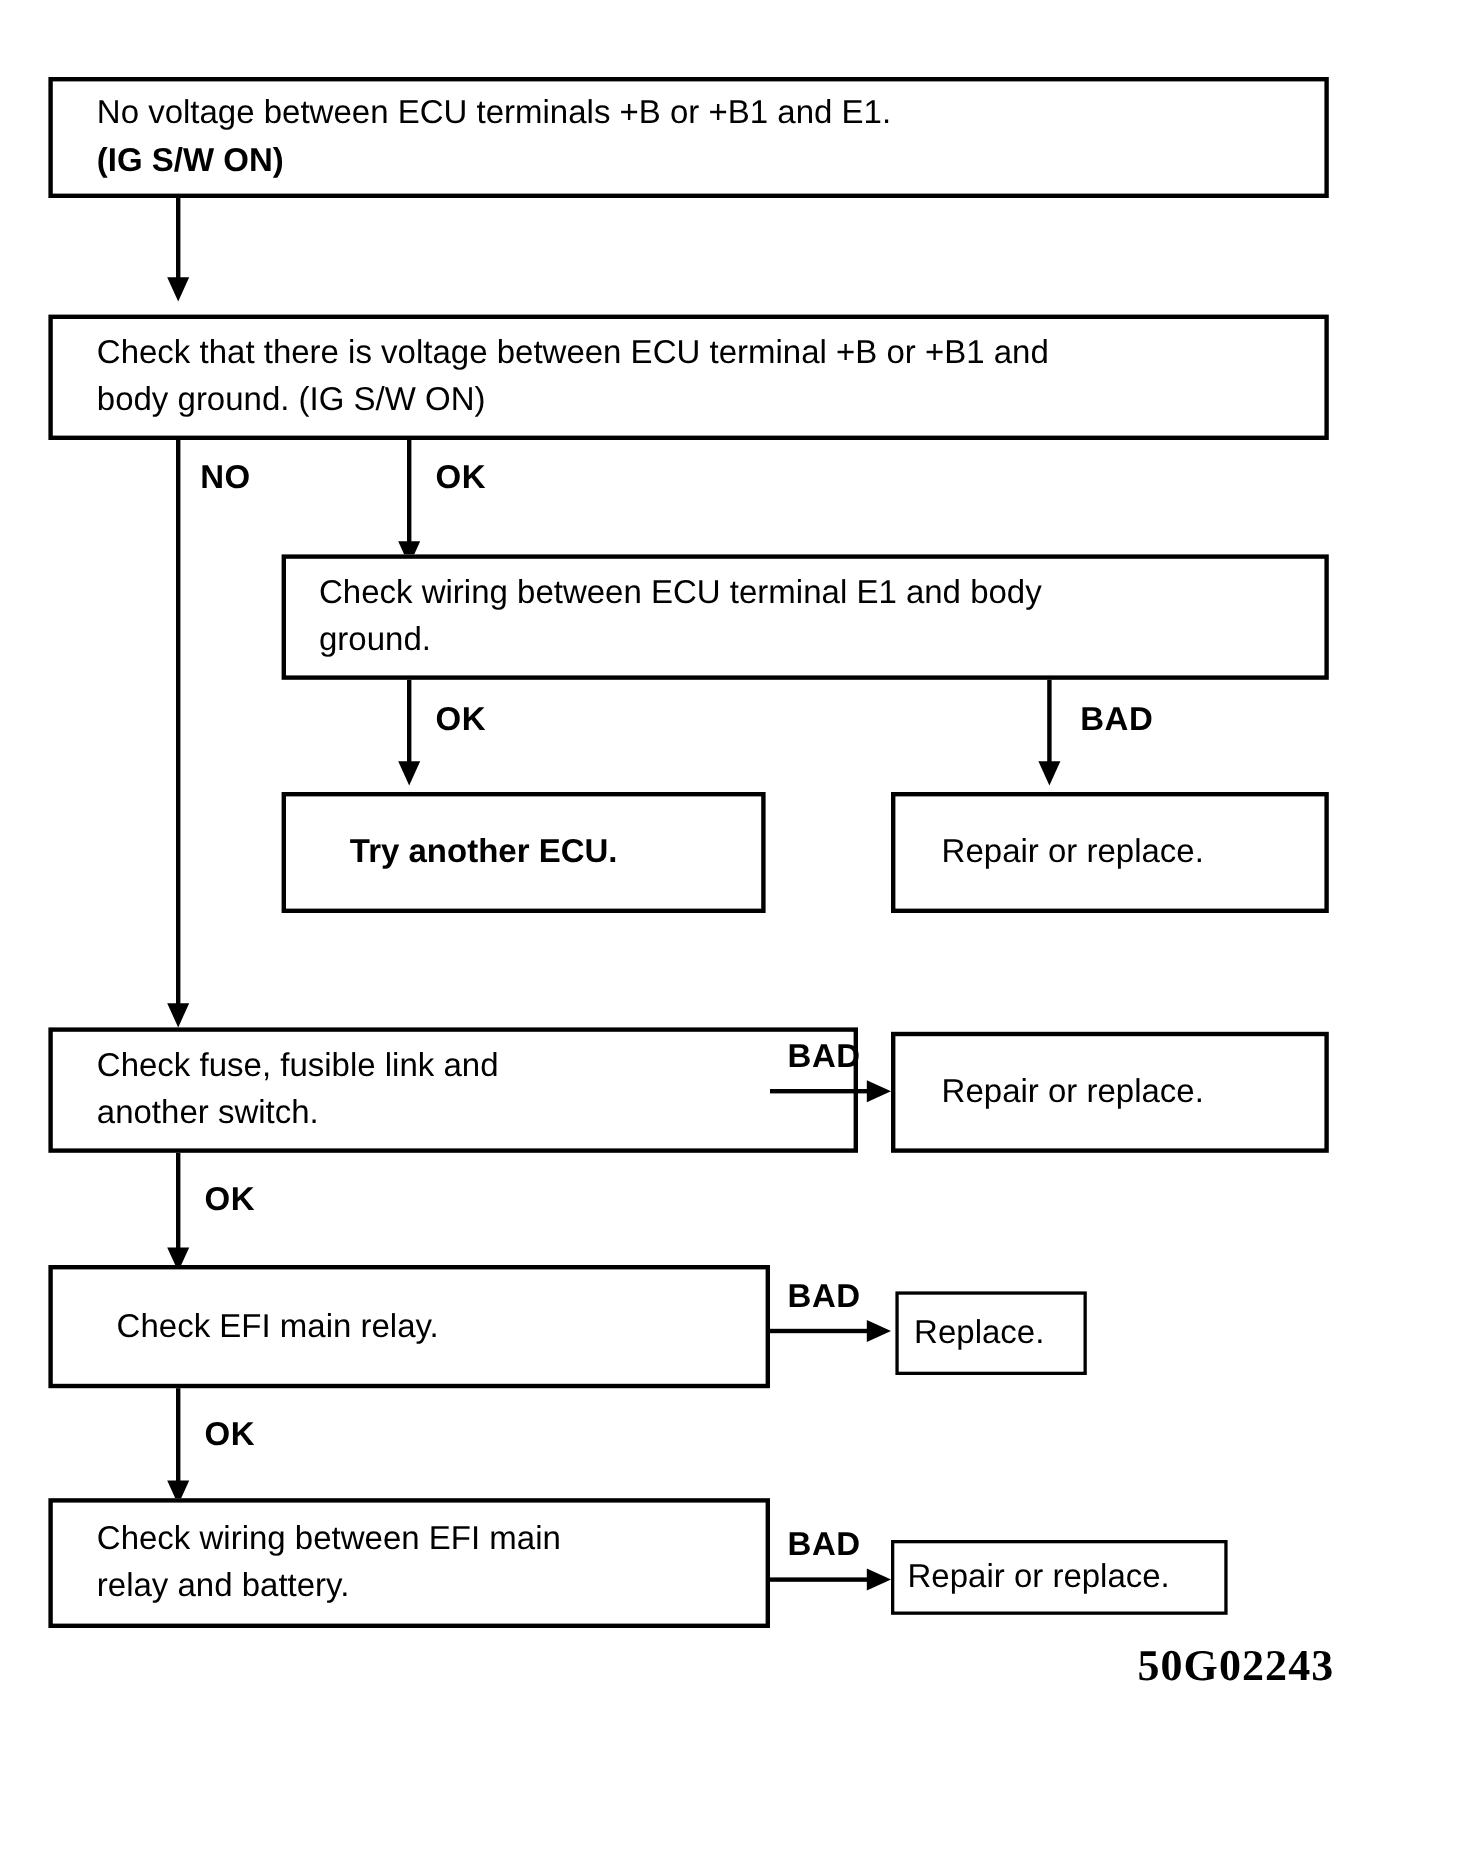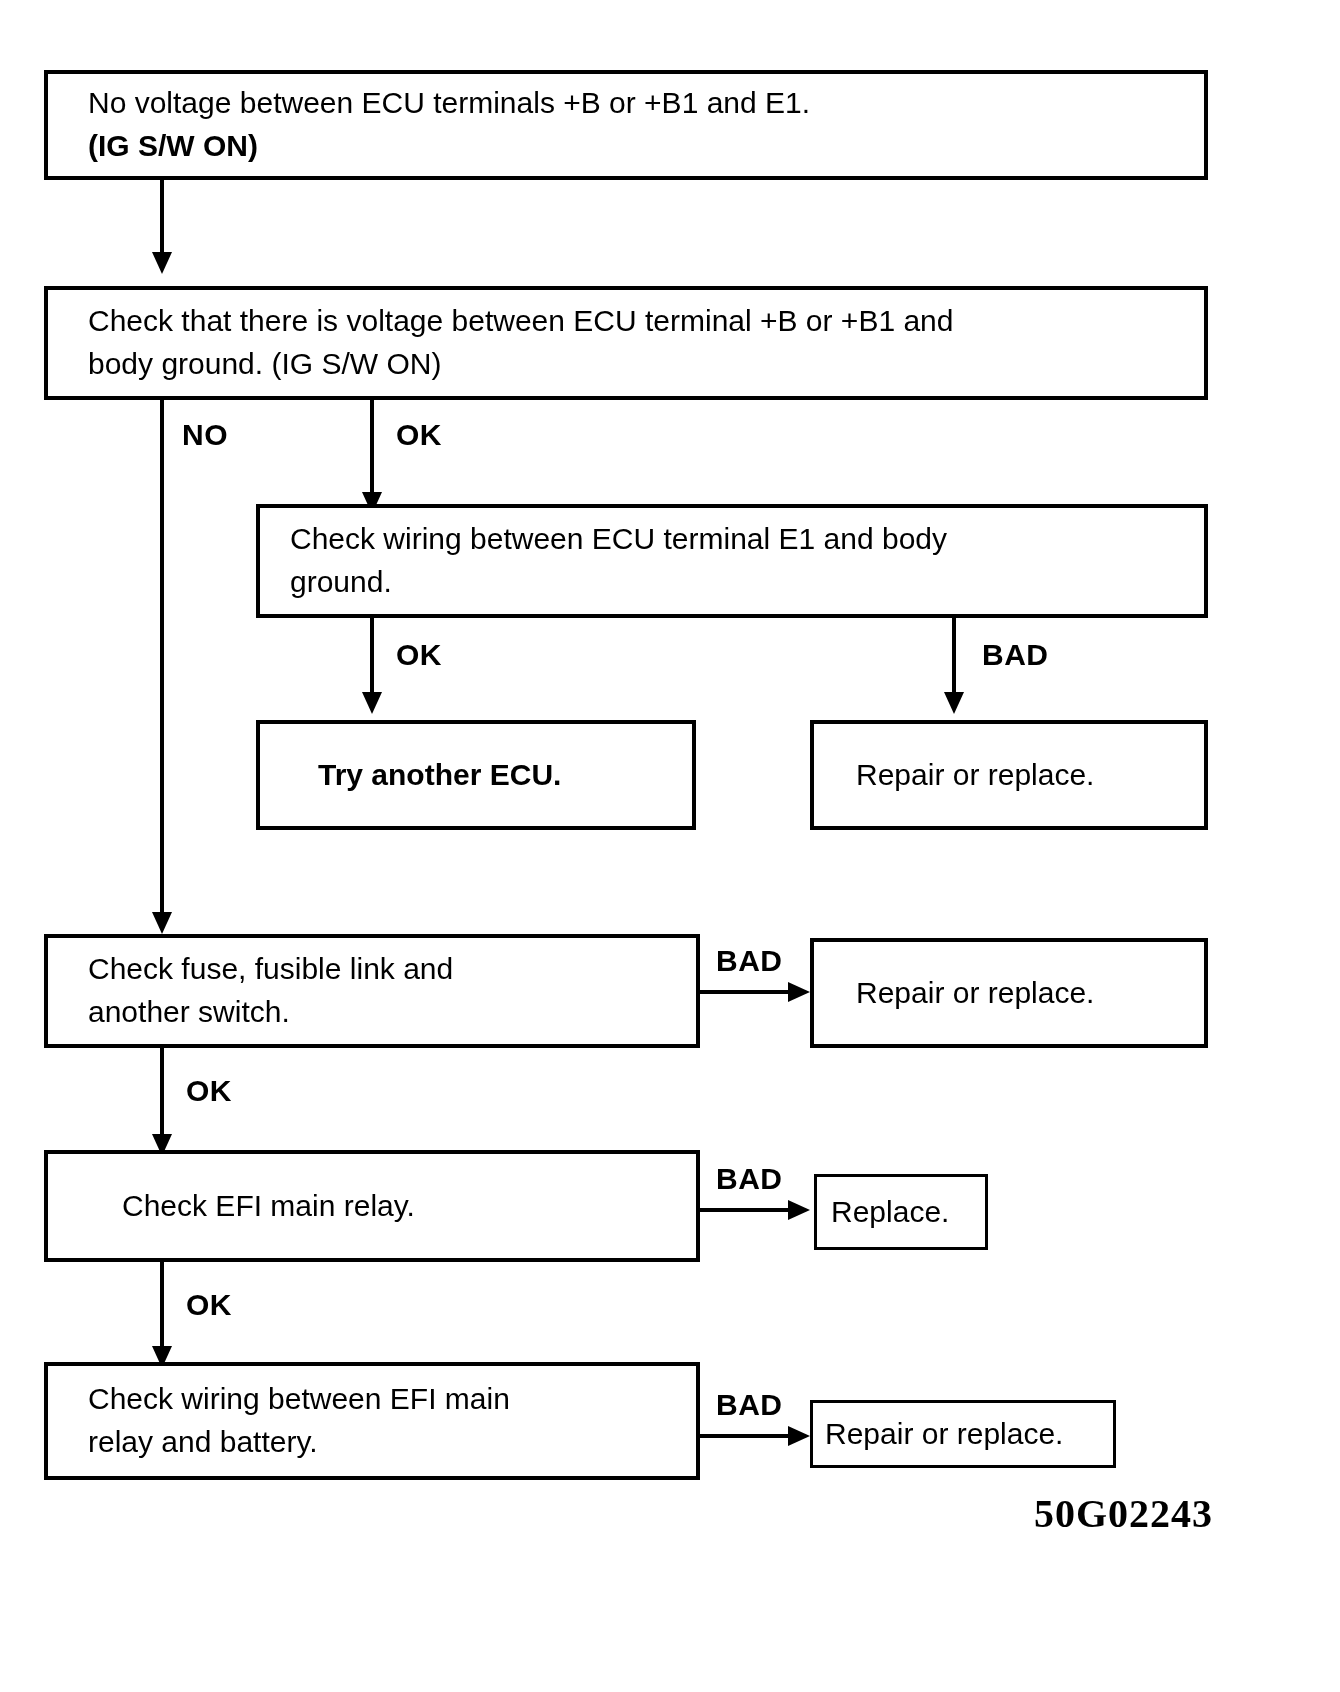--- a/index.html
+++ b/index.html
@@ -130,38 +130,38 @@
   <div class="edge-label" style="left:982px; top:638px;">BAD</div>
 
   <div class="node" style="left:256px; top:720px; width:440px; height:110px;">
     <div class="line" style="padding-left:58px;font-weight:bold;">Try another ECU.</div>
   </div>
 
   <div class="node" style="left:810px; top:720px; width:398px; height:110px;">
     <div class="line" style="padding-left:42px;">Repair or replace.</div>
   </div>
 
-  <div class="node" style="left:44px; top:934px; width:656px; height:114px;">
+  <div class="node" style="left:44px; top:934px; width:736px; height:114px;">
     <div class="line">Check fuse, fusible link and</div>
     <div class="line">another switch.</div>
   </div>
 
   <div class="hline" style="left:700px; top:990px; width:96px;"></div>
   <div class="arrow-right" style="left:788px; top:982px;"></div>
   <div class="edge-label" style="left:716px; top:944px;">BAD</div>
 
   <div class="node" style="left:810px; top:938px; width:398px; height:110px;">
     <div class="line" style="padding-left:42px;">Repair or replace.</div>
   </div>
 
   <div class="vline" style="left:160px; top:1048px; height:92px;"></div>
   <div class="arrow-down" style="left:152px; top:1134px;"></div>
   <div class="edge-label" style="left:186px; top:1074px;">OK</div>
 
-  <div class="node" style="left:44px; top:1150px; width:656px; height:112px;padding-left:16px;">
+  <div class="node" style="left:44px; top:1150px; width:656px; height:112px;">
     <div class="line" style="padding-left:58px;">Check EFI main relay.</div>
   </div>
 
   <div class="hline" style="left:700px; top:1208px; width:96px;"></div>
   <div class="arrow-right" style="left:788px; top:1200px;"></div>
   <div class="edge-label" style="left:716px; top:1162px;">BAD</div>
 
   <div class="node thin" style="left:814px; top:1174px; width:174px; height:76px;">
     <div class="line" style="padding-left:14px;">Replace.</div>
   </div>

